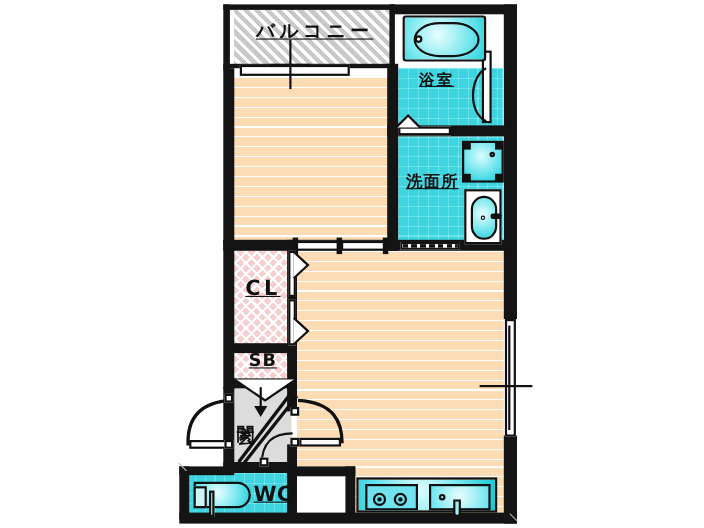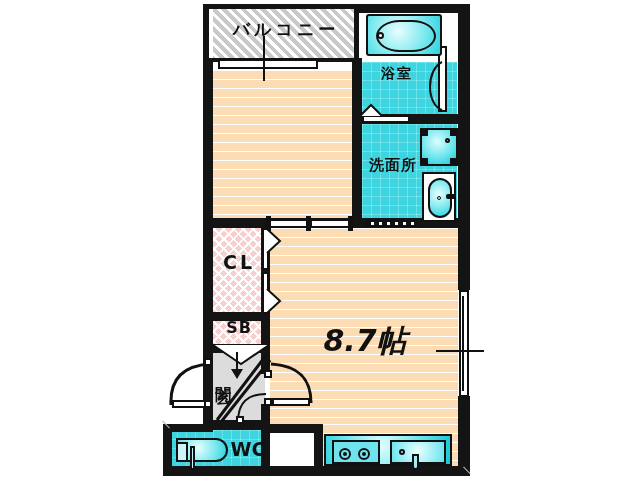--- a/index.html
+++ b/index.html
@@ -38,21 +38,21 @@
     background-image:repeating-linear-gradient(45deg,
         #c9c9c9 0 4px,#ffffff 4px 7px);
   }
   .floor-genkan{background:#dcdcdc;}
   .floor-white{background:#ffffff;}
 
   
   .lbl{position:absolute;color:#111;font-weight:bold;
        font-style:italic;letter-spacing:0px;white-space:nowrap;
        text-align:center;line-height:1.05;}
-  .lbl.up{font-style:normal;}
+  .lbl.up{font-style:normal;text-decoration:underline;}
 
   
   .fx{position:absolute;box-sizing:border-box;border:2px solid #111;}
   .aqua{background:radial-gradient(circle at 42% 40%,#e8feff 0%,#7fe9ef 55%,#2ad2de 100%);}
   .aqua2{background:radial-gradient(circle at 45% 35%,#ddfdff 0%,#62e2ec 60%,#17c7d6 100%);}
   .leaf{position:absolute;background:#ffffff;border:2px solid #111;box-sizing:border-box;}
 
   
   .win{position:absolute;background:#ffffff;border:2px solid #111;box-sizing:border-box;}
   .winline{position:absolute;background:#111;}
@@ -241,20 +241,19 @@
   <div class="lbl up" style="left:366px;top:66px;width:62px;font-size:14px;letter-spacing:2px;">浴室</div>
 
   <div class="lbl up" style="left:364px;top:158px;width:58px;font-size:15px;letter-spacing:1px;">洗面所</div>
 
   <div class="lbl up" style="left:215px;top:253px;width:48px;font-size:19px;letter-spacing:3px;">CL</div>
 
   <div class="lbl up" style="left:215px;top:320px;width:48px;font-size:16px;letter-spacing:1px;">SB</div>
 
   <div class="lbl up" style="left:213px;top:360px;width:20px;font-size:16px;line-height:1.15;"><span style="writing-mode:vertical-rl;">玄関</span></div>
 
-  <div class="lbl" style="left:300px;top:325px;width:130px;font-size:30px;">8.7帖</div>
 
   <div class="lbl up" style="left:228px;top:440px;width:40px;font-size:19px;">WC</div>
 
   <div class="tick" style="left:161px;top:424px;width:10px;height:1px;transform:rotate(45deg);"></div>
   <div class="tick" style="left:462px;top:470px;width:10px;height:1px;transform:rotate(45deg);"></div>
 
 </div>
 
 </body></html>

